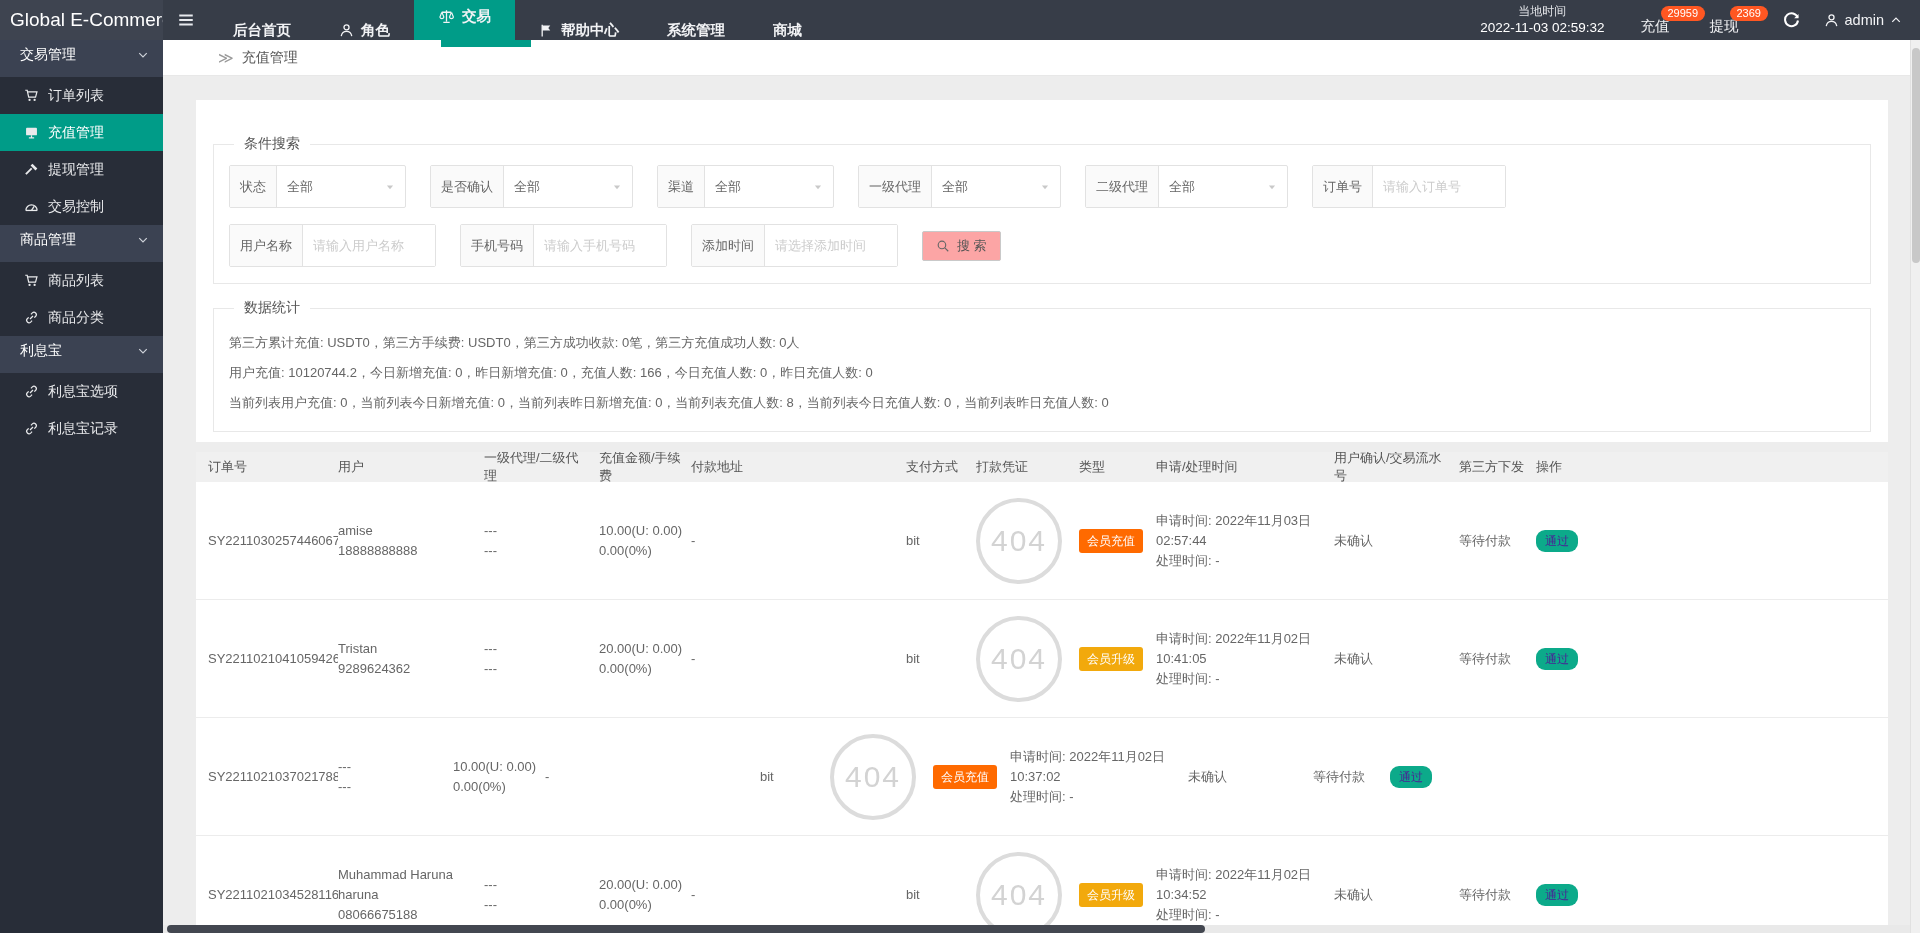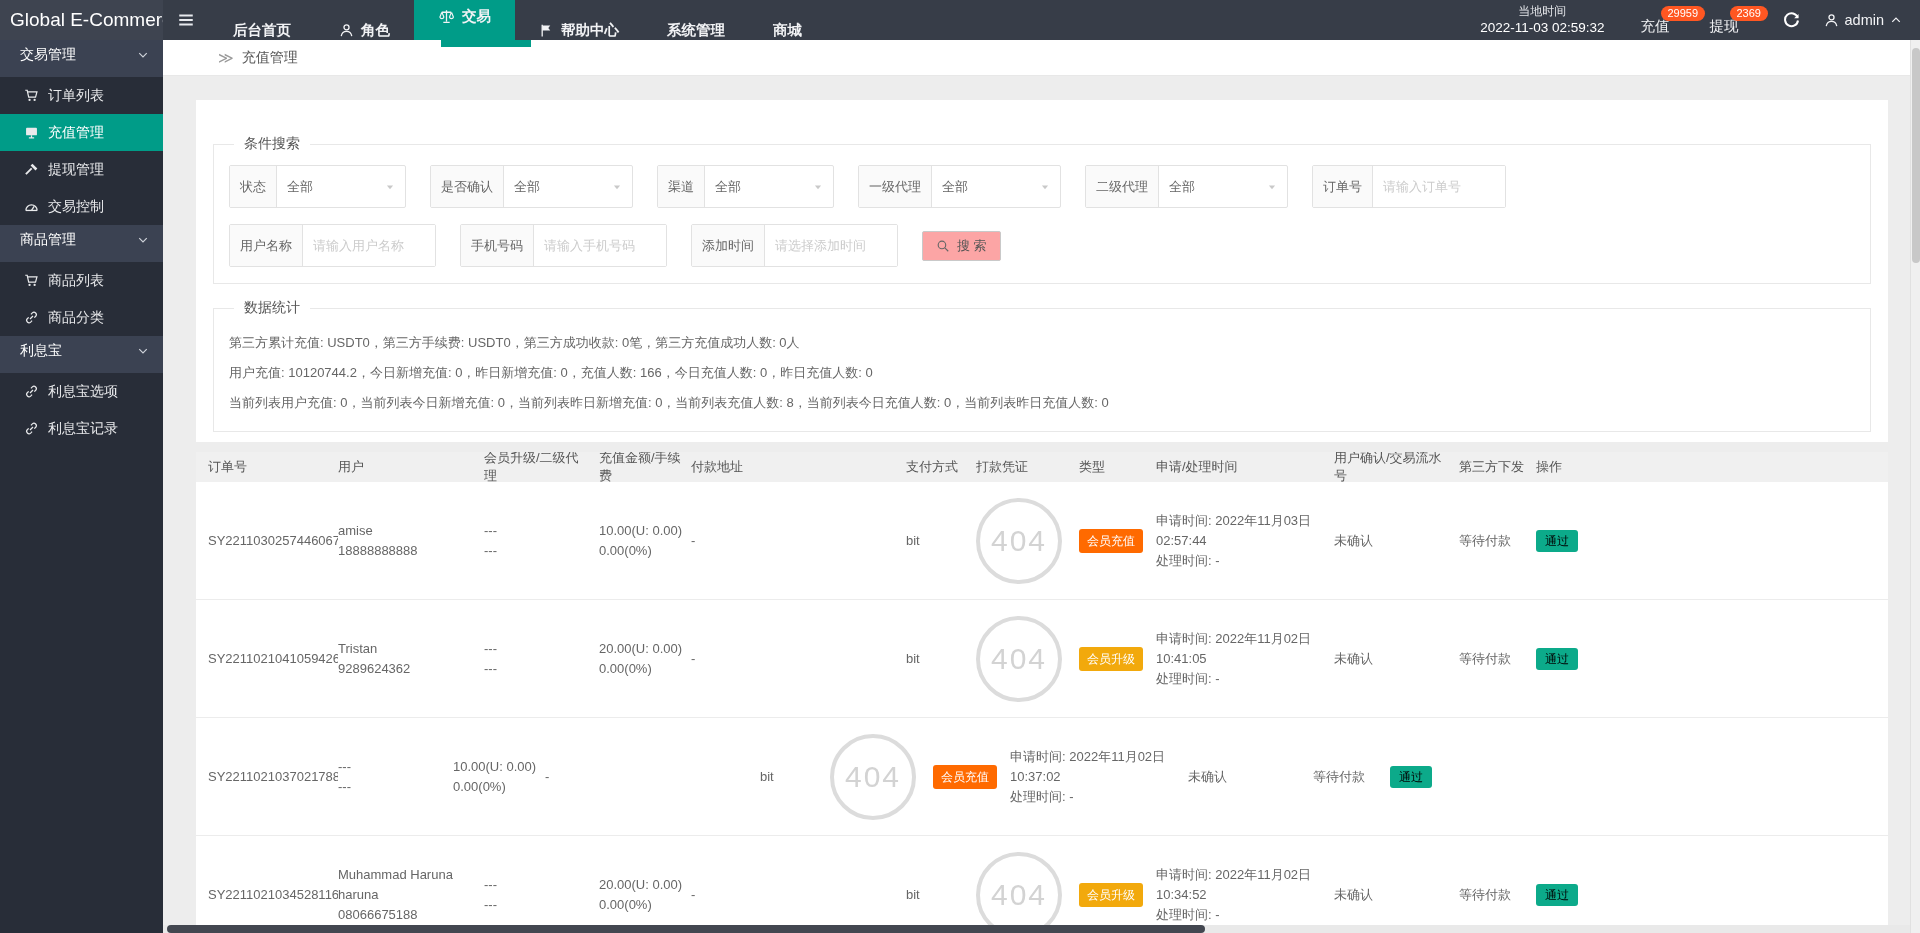--- a/index.html
+++ b/index.html
@@ -65,21 +65,21 @@
   .thead .cell { display:flex; align-items:center; font-size:13px; color:#555; }
   .tbody .trow { height:118px; border-bottom:1px solid #ececec; }
   .cell { padding-right:8px; overflow:hidden; }
   .tbody .cell { display:flex; flex-direction:column; justify-content:center; font-size:13px; color:#666; line-height:20px; }
   .c0{width:130px;} .c1{width:146px;} .c2{width:115px;} .c3{width:92px;} .c4{width:215px;}
   .c5{width:70px;} .c6{width:103px;} .c7{width:77px;} .c8{width:178px;} .c9{width:125px;}
   .c10{width:77px;} .c11{flex:1;}
   .circle404 { width:86px; height:86px; border:4px solid #dcdcdc; border-radius:50%;
     display:flex; align-items:center; justify-content:center; color:#d3d3d3; font-size:30px; letter-spacing:2px; flex:none; }
   .type-badge { display:inline-block; align-self:flex-start; padding:5px 8px; border-radius:3px; color:#fff; font-size:12px; line-height:14px; }
-  .pass-btn { display:inline-block; align-self:flex-start; padding:4px 9px; border-radius:3px; background:#0caa8a; color:#000000; font-size:12px; line-height:14px; cursor:pointer; }
+  .pass-btn { display:inline-block; align-self:flex-start; padding:4px 9px; border-radius:9px; background:#0caa8a; color:#4c1d95; font-size:12px; line-height:14px; cursor:pointer; }
 
   
   .vscroll { position:absolute; right:0; top:40px; bottom:0; width:10px; background:#f0f0f0; border-left:1px solid #e1e1e1; z-index:40; }
   .vthumb { position:absolute; top:8px; left:1px; width:8px; height:215px; background:#c8c8c8; border-radius:4px; }
   .hscroll { position:absolute; left:163px; right:10px; bottom:0; height:8px; background:#e9e9e9; z-index:41; }
   .hthumb { position:absolute; left:4px; top:0; height:8px; width:1038px; background:#434750; border-radius:4px; }
 </style>
 </head>
 <body>
 
@@ -376,21 +376,21 @@
             <div class="stats-line">用户充值: 10120744.2，今日新增充值: 0，昨日新增充值: 0，充值人数: 166，今日充值人数: 0，昨日充值人数: 0</div>
             <div class="stats-line">当前列表用户充值: 0，当前列表今日新增充值: 0，当前列表昨日新增充值: 0，当前列表充值人数: 8，当前列表今日充值人数: 0，当前列表昨日充值人数: 0</div>
           </div>
       </div>
     </div>
 
     <div class="card card-b">
       <div class="trow thead" id="thead">
           <div class="cell c0">订单号</div>
           <div class="cell c1">用户</div>
-          <div class="cell c2">会员升级/二级代理</div>
+          <div class="cell c2">一级代理/二级代理</div>
           <div class="cell c3">充值金额/手续费</div>
           <div class="cell c4">付款地址</div>
           <div class="cell c5">支付方式</div>
           <div class="cell c6">打款凭证</div>
           <div class="cell c7">类型</div>
           <div class="cell c8">申请/处理时间</div>
           <div class="cell c9">用户确认/交易流水号</div>
           <div class="cell c10">第三方下发</div>
           <div class="cell c11">操作</div>
         </div>

